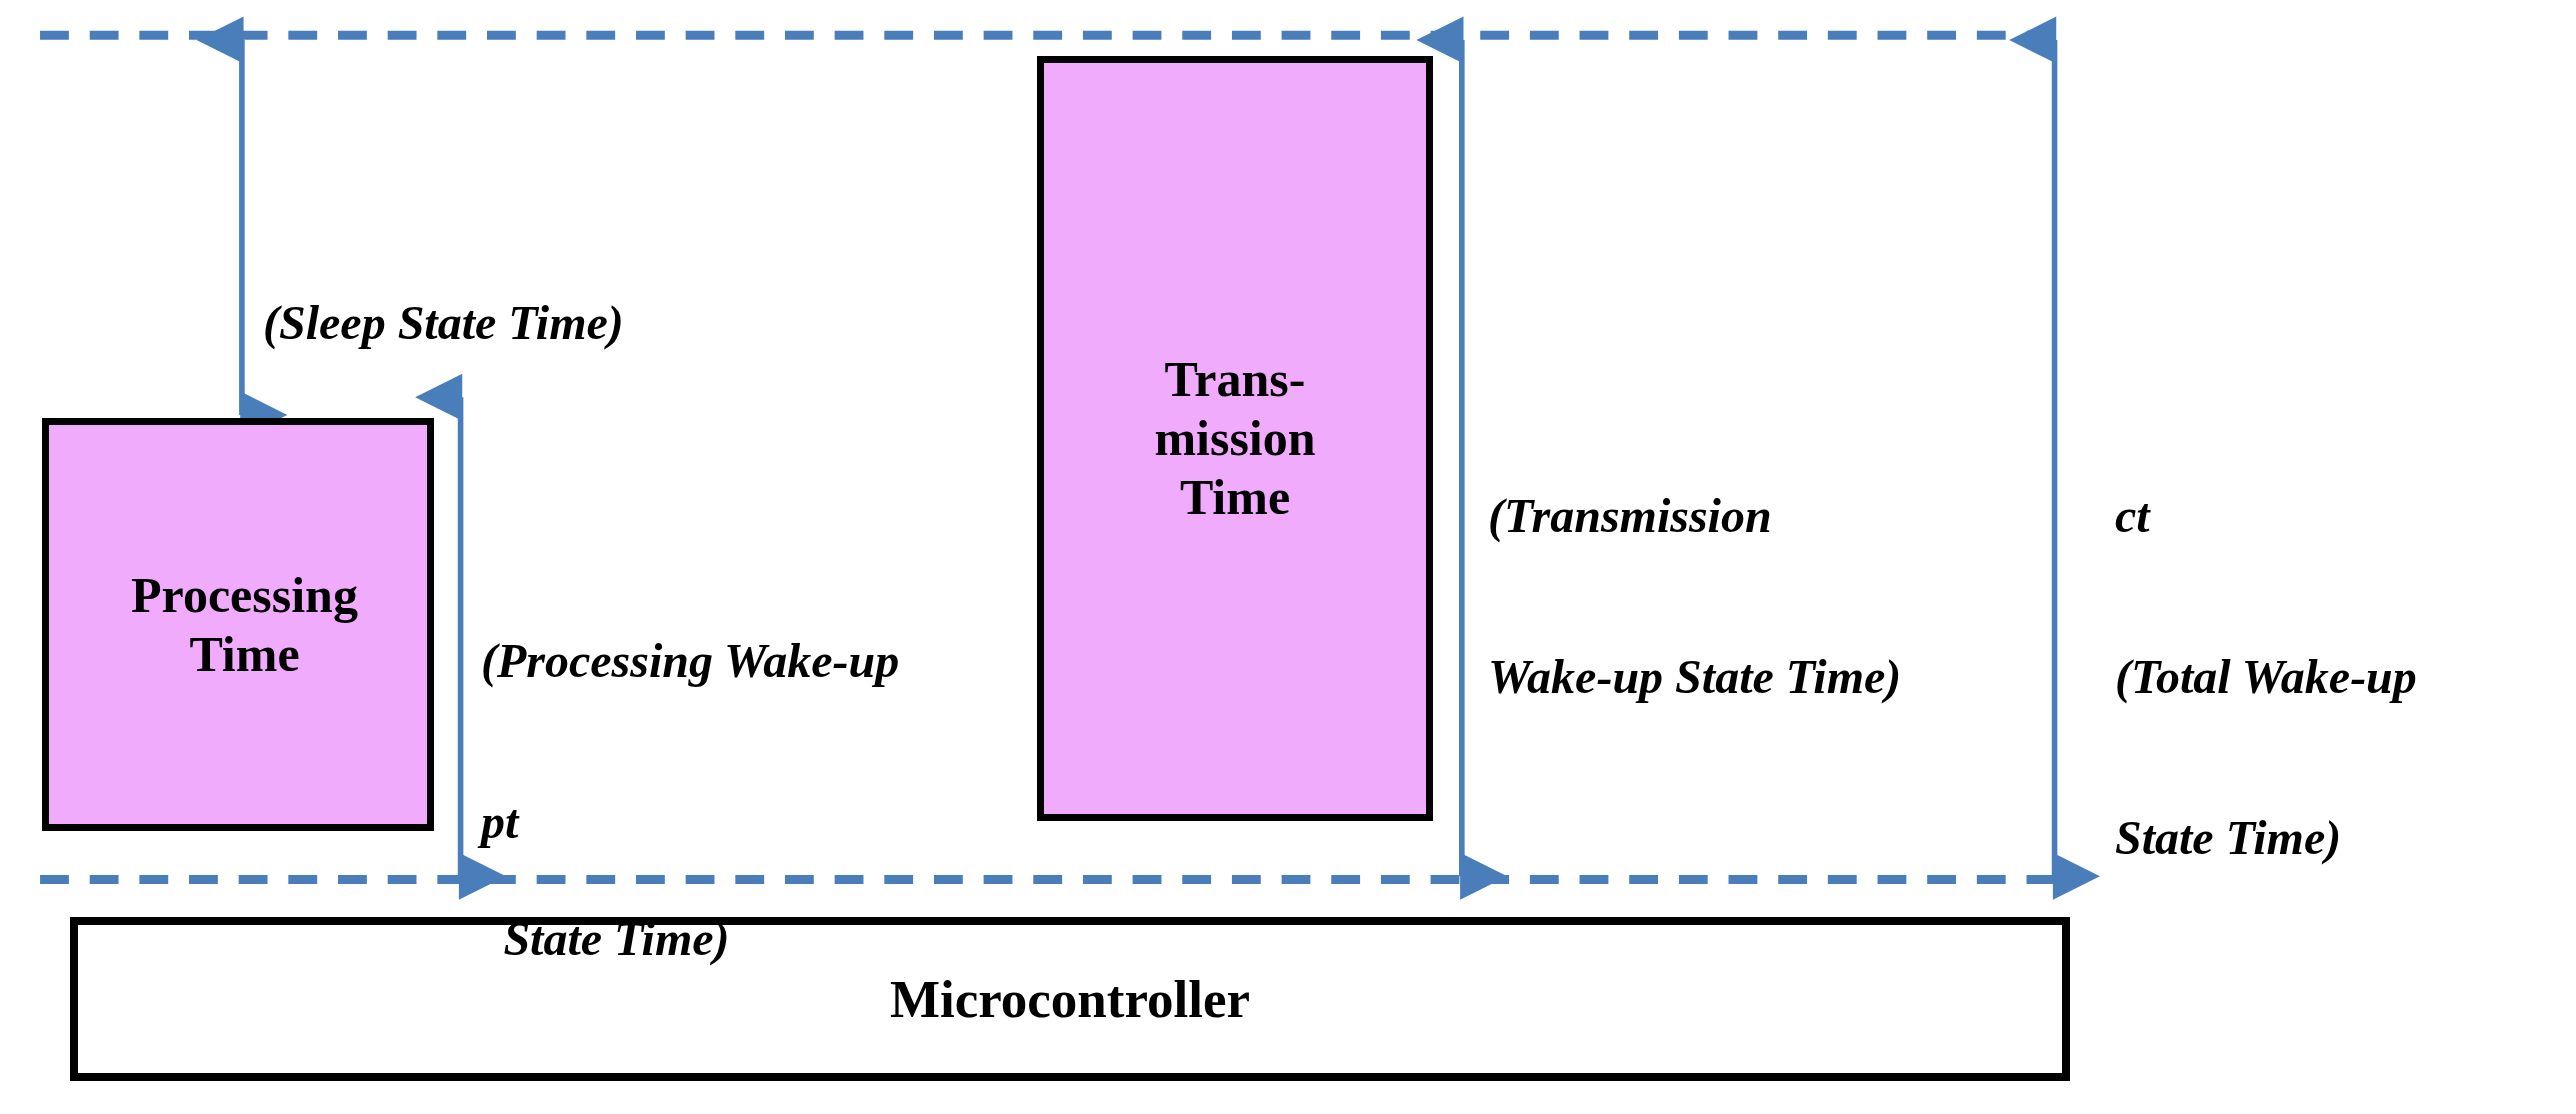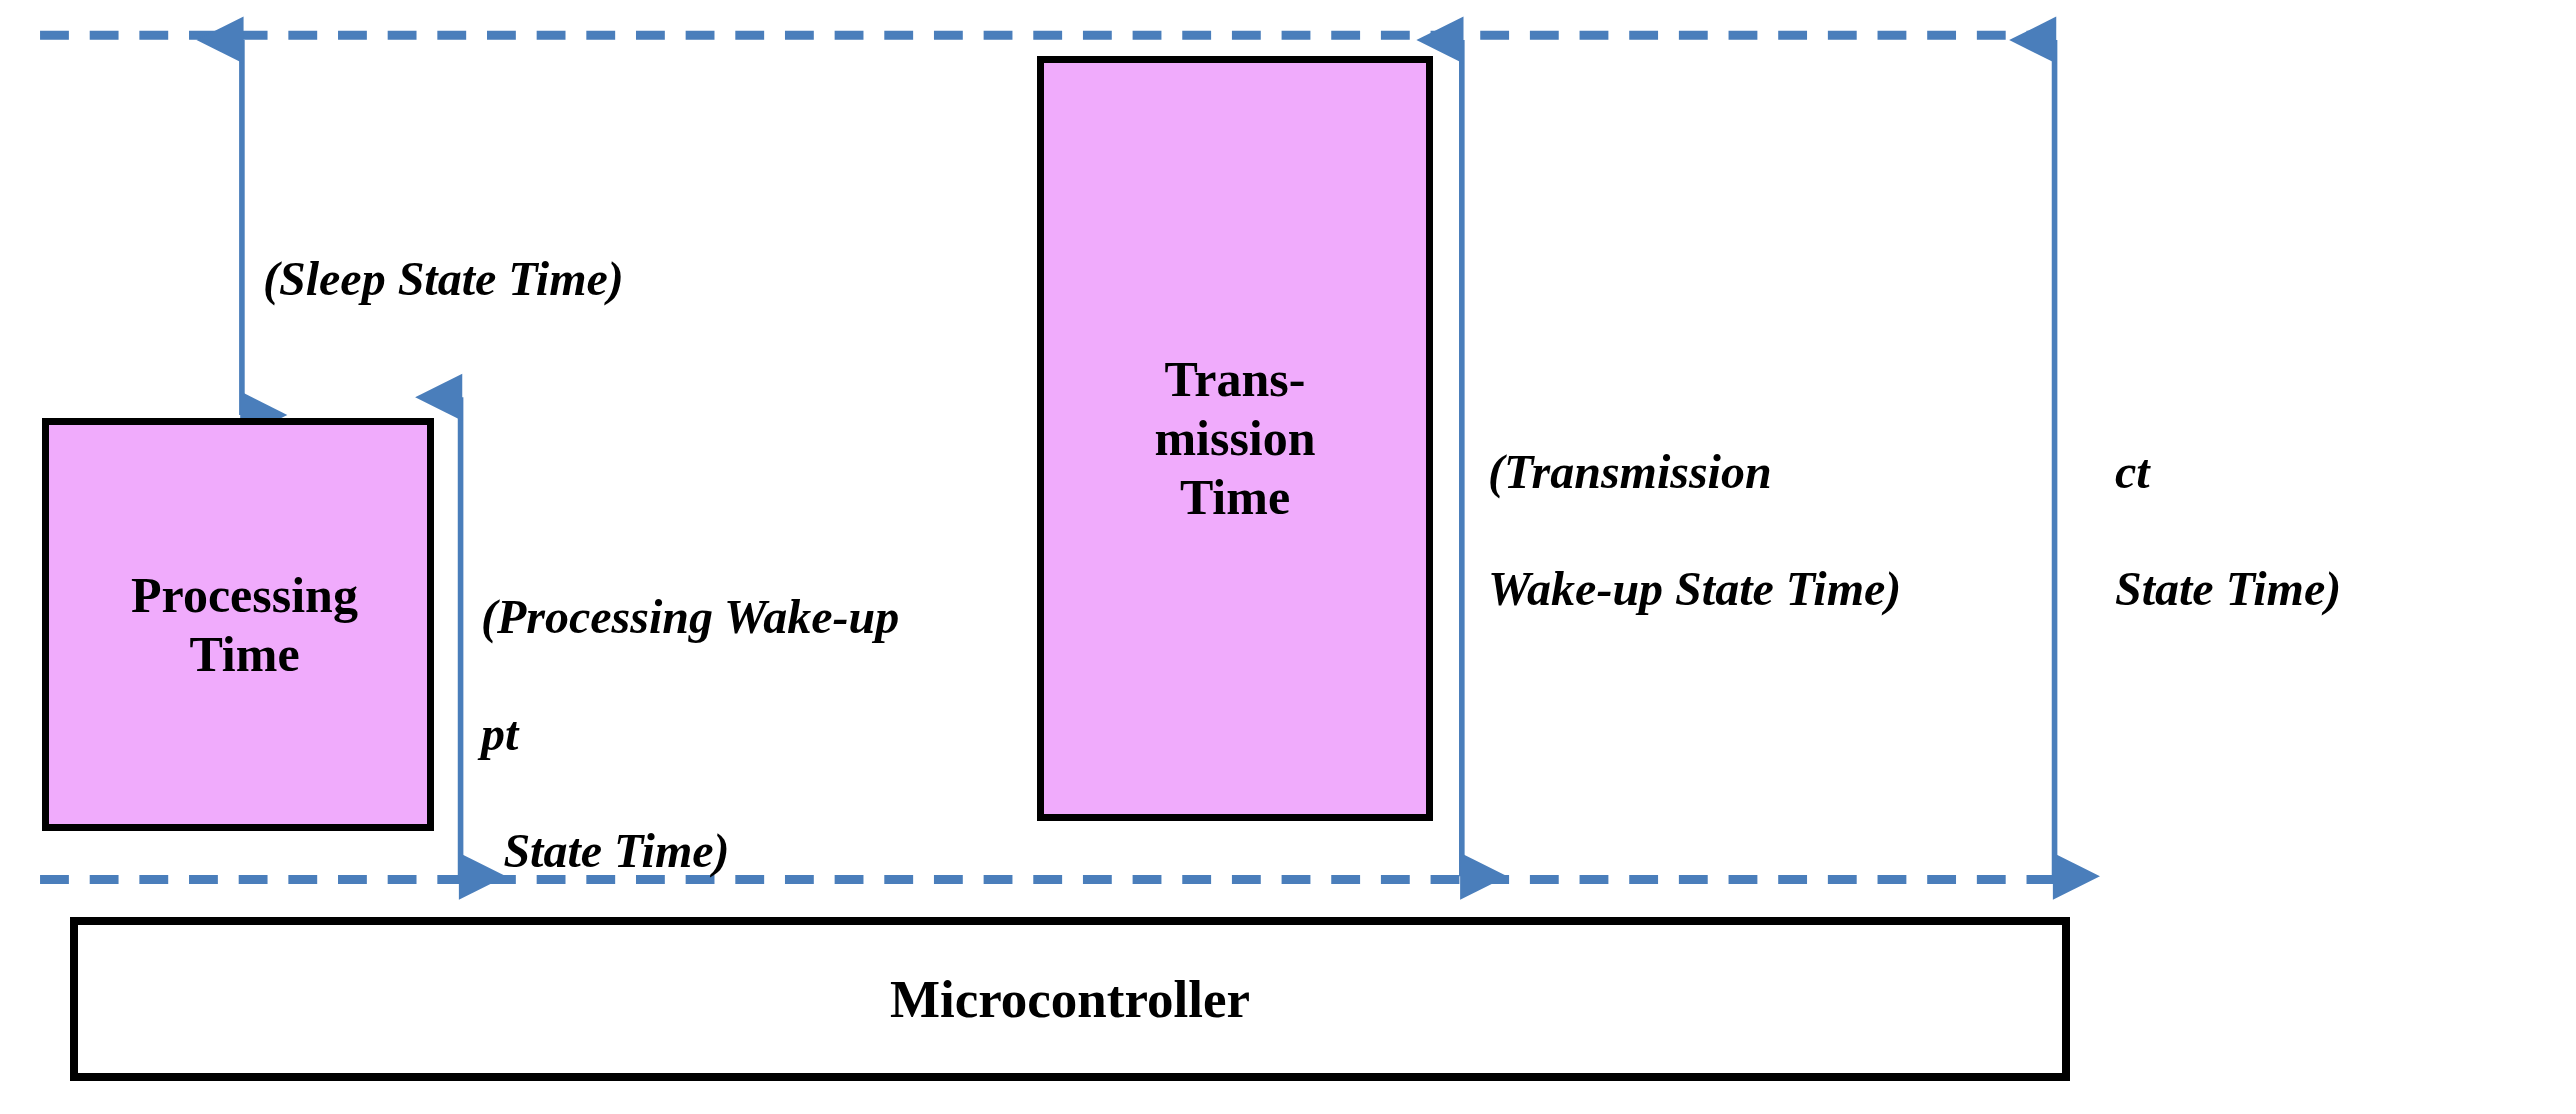--- a/index.html
+++ b/index.html
@@ -82,21 +82,21 @@
   #tt-label {
     left: 1488px; top: 384px;
     font-size: 48px;
     text-align: left;
   }
   #ct-label {
     left: 2115px; top: 384px;
     font-size: 48px;
     text-align: left;
   }
-  .sym { display: block; }
+  .sym { display: block; margin-top: 44px; }
 </style>
 </head>
 <body>
 
 <div id="stage">
 
   <svg id="svg-layer" viewBox="0 0 3216 1392" xmlns="http://www.w3.org/2000/svg">
 
     <defs>
       <marker id="ah-up" markerWidth="9" markerHeight="9" refX="4.5" refY="8.4" orient="auto" markerUnits="strokeWidth">
@@ -145,17 +145,18 @@
     <span class="ind">State Time)</span>
   </div>
 
   <div class="annot" id="tt-label">
     <span class="sym">(Transmission</span>
     <span class="sym">Wake-up State Time)</span>
   </div>
 
   <div class="annot" id="ct-label">
     <span class="sym">ct</span>
+    <span class="sym">(Total Wake-up</span>
     <span class="sym">State Time)</span>
   </div>
 
 </div>
 
 
 </body></html>

